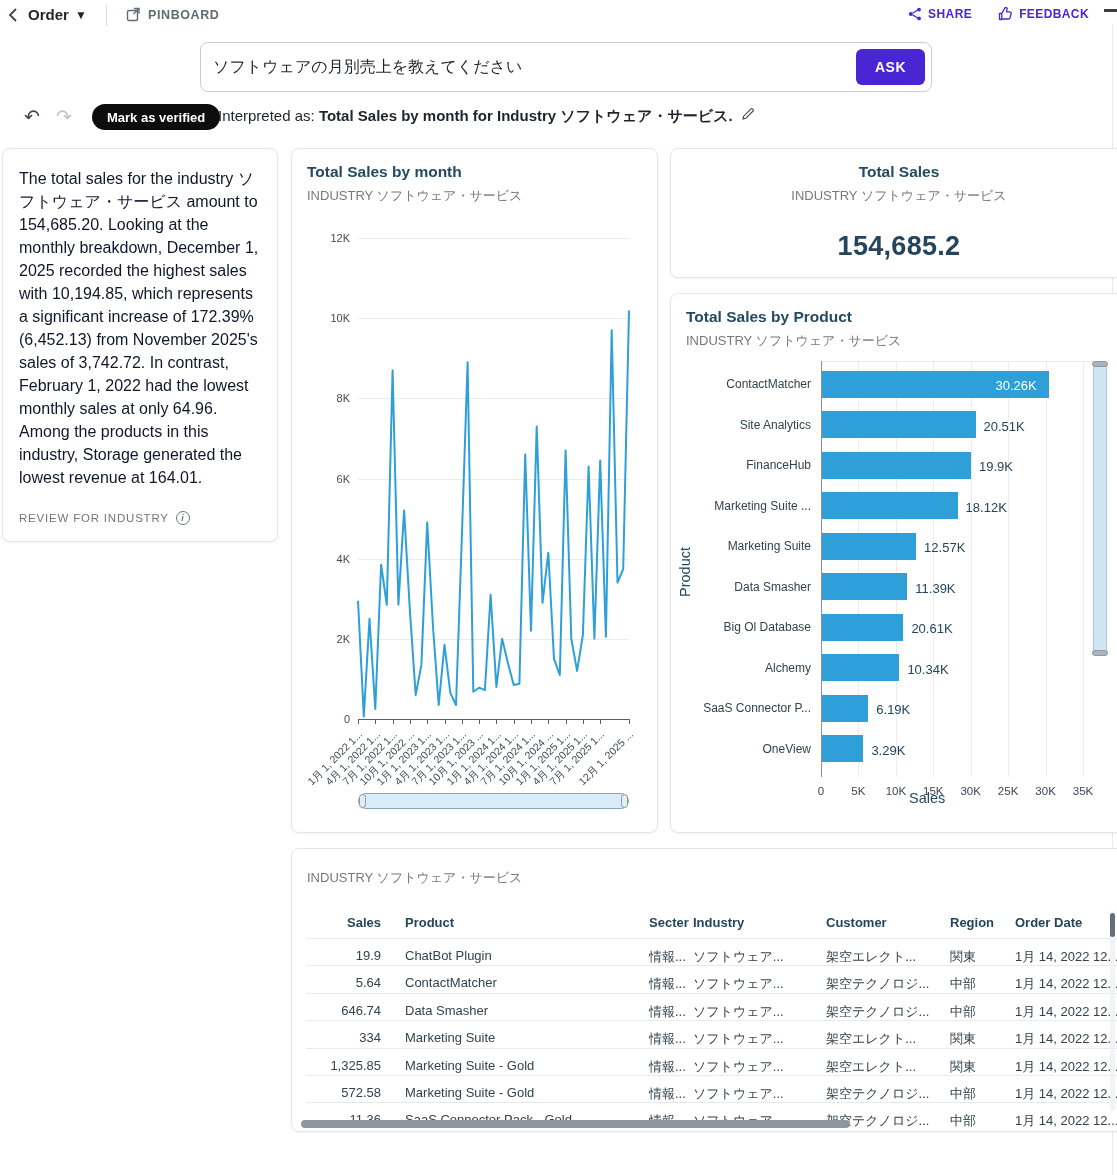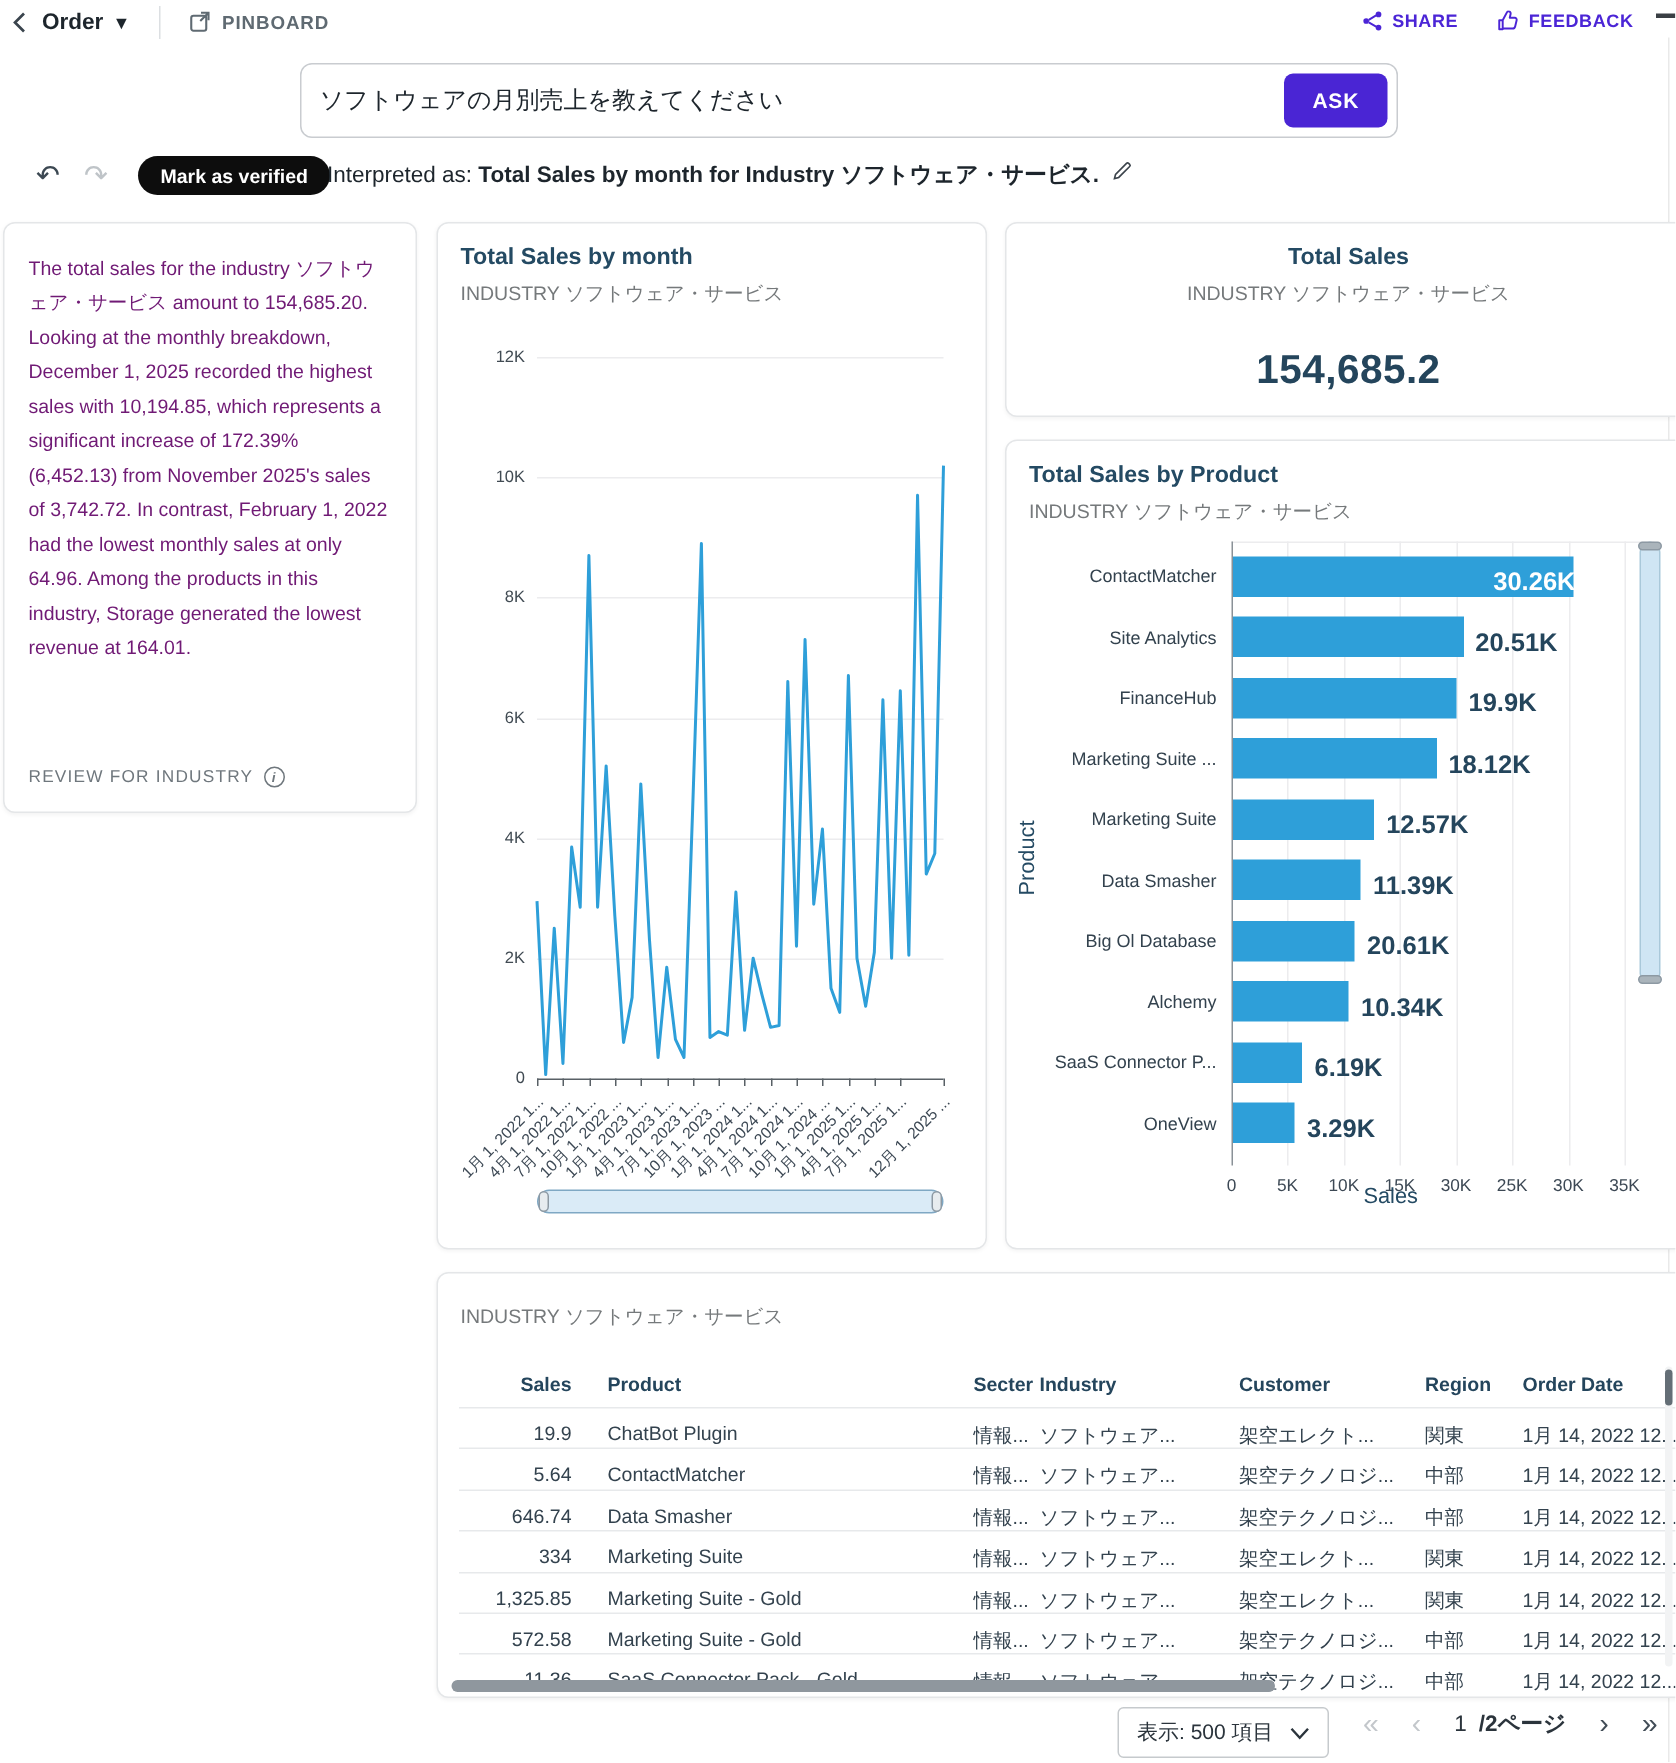--- a/index.html
+++ b/index.html
@@ -40,21 +40,21 @@
   .pencil { margin-left:8px; cursor:pointer; }
 
   
   .card { position:absolute; background:#fff; border:1px solid #e4e6e8; border-radius:8px;
           box-shadow:0 1px 3px rgba(0,0,0,.05); }
   .card-title { font-size:15.5px; font-weight:700; color:#244a63; }
   .card-sub { font-size:13px; color:#75797b; margin-top:6px; }
 
   
   .answer-card { left:2px; top:148px; width:276px; height:394px; padding:18px 16px; }
-  .answer-text { font-size:13px; line-height:23px; color:#701a75; }
+  .answer-text { font-size:16px; line-height:23px; color:#0f172a; }
   .review-row { position:absolute; left:16px; bottom:16px; display:flex; align-items:center; gap:7px;
                 color:#6f777d; font-size:11.5px; letter-spacing:.8px; }
   .info-i { display:inline-flex; width:14px; height:14px; border:1px solid #6f777d; border-radius:50%;
             align-items:center; justify-content:center; font-size:9px; font-style:italic; font-weight:700; }
 
   
   .line-card { left:291px; top:148px; width:367px; height:685px; }
   .line-card .hd { position:absolute; left:15px; top:14px; }
   .ylab { position:absolute; width:42px; text-align:right; font-size:11px; color:#414b53; }
   .gridh { position:absolute; height:1px; background:#ececee; }
@@ -74,21 +74,21 @@
   .kpi-value { font-size:27px; font-weight:700; color:#24455c; margin-top:26px; letter-spacing:.3px; }
 
   
   .bar-card { left:670px; top:293px; width:458px; height:540px; }
   .bar-card .hd { position:absolute; left:15px; top:14px; }
   .gridv { position:absolute; width:1px; background:#ececee; }
   .bar-base { position:absolute; width:1px; background:#8a9197; }
   .bar-toplines { position:absolute; height:1px; background:#ececee; }
   .bar-row-label { position:absolute; font-size:12px; color:#33424e; text-align:right; width:130px; white-space:nowrap; }
   .bar-rect { position:absolute; height:27px; background:#2e9fd9; cursor:pointer; }
-  .bar-val { position:absolute; font-size:17px; font-weight:700; color:#24455c; white-space:nowrap; }
+  .bar-val { position:absolute; font-size:13px; font-weight:400; color:#24455c; white-space:nowrap; }
   .bar-val.inside { color:#fff; }
   .bar-xlbl { position:absolute; font-size:11.5px; color:#3c4854; transform:translateX(-50%); }
   .bar-axis-title { position:absolute; font-size:14.5px; color:#244a63; }
   .bar-ylab { position:absolute; font-size:14.5px; color:#244a63; transform:rotate(-90deg);
               transform-origin:center; white-space:nowrap; }
   .vslider { position:absolute; left:422px; top:67px; width:14px; height:295px; background:#cfe5f4;
              border:1px solid #a9c8da; border-radius:7px; cursor:pointer; }
   .vslider .hnd { position:absolute; left:-2px; width:16px; height:6px; background:#aab4bb;
              border:1px solid #8d99a3; border-radius:3px; }
 
@@ -378,30 +378,14 @@
         <div class="tcell" style="left:401px;top:263.4px">ソフトウェア...</div>
         <div class="tcell" style="left:534px;top:263.4px">架空テクノロジ...</div>
         <div class="tcell" style="left:658px;top:263.4px">中部</div>
         <div class="tcell" style="left:723px;top:263.4px">1月 14, 2022 12...</div>
       </div>
     <div class="tbl-vtrack"></div>
     <div class="tbl-vthumb"></div>
     <div class="tbl-hscroll"></div>
   </div>
 
-  <div class="pager">
-    <div class="page-size">
-      <span>表示: 500 項目</span>
-      <svg class="icon" width="13" height="9" viewBox="0 0 13 9">
-          <polyline points="1,1.5 6.5,7.5 12,1.5" fill="none" stroke="#2b343c" stroke-width="1.6"></polyline>
-        </svg>
-    </div>
-    <div class="pg-nav">
-      <span class="pg-arrow disabled">«</span>
-      <span class="pg-arrow disabled">‹</span>
-      <span class="pg-num">1</span>
-      <span class="pg-total" style="margin-left:-14px">/2ページ</span>
-      <span class="pg-arrow">›</span>
-      <span class="pg-arrow">»</span>
-    </div>
-  </div>
 
 </div>
 
 </body></html>

